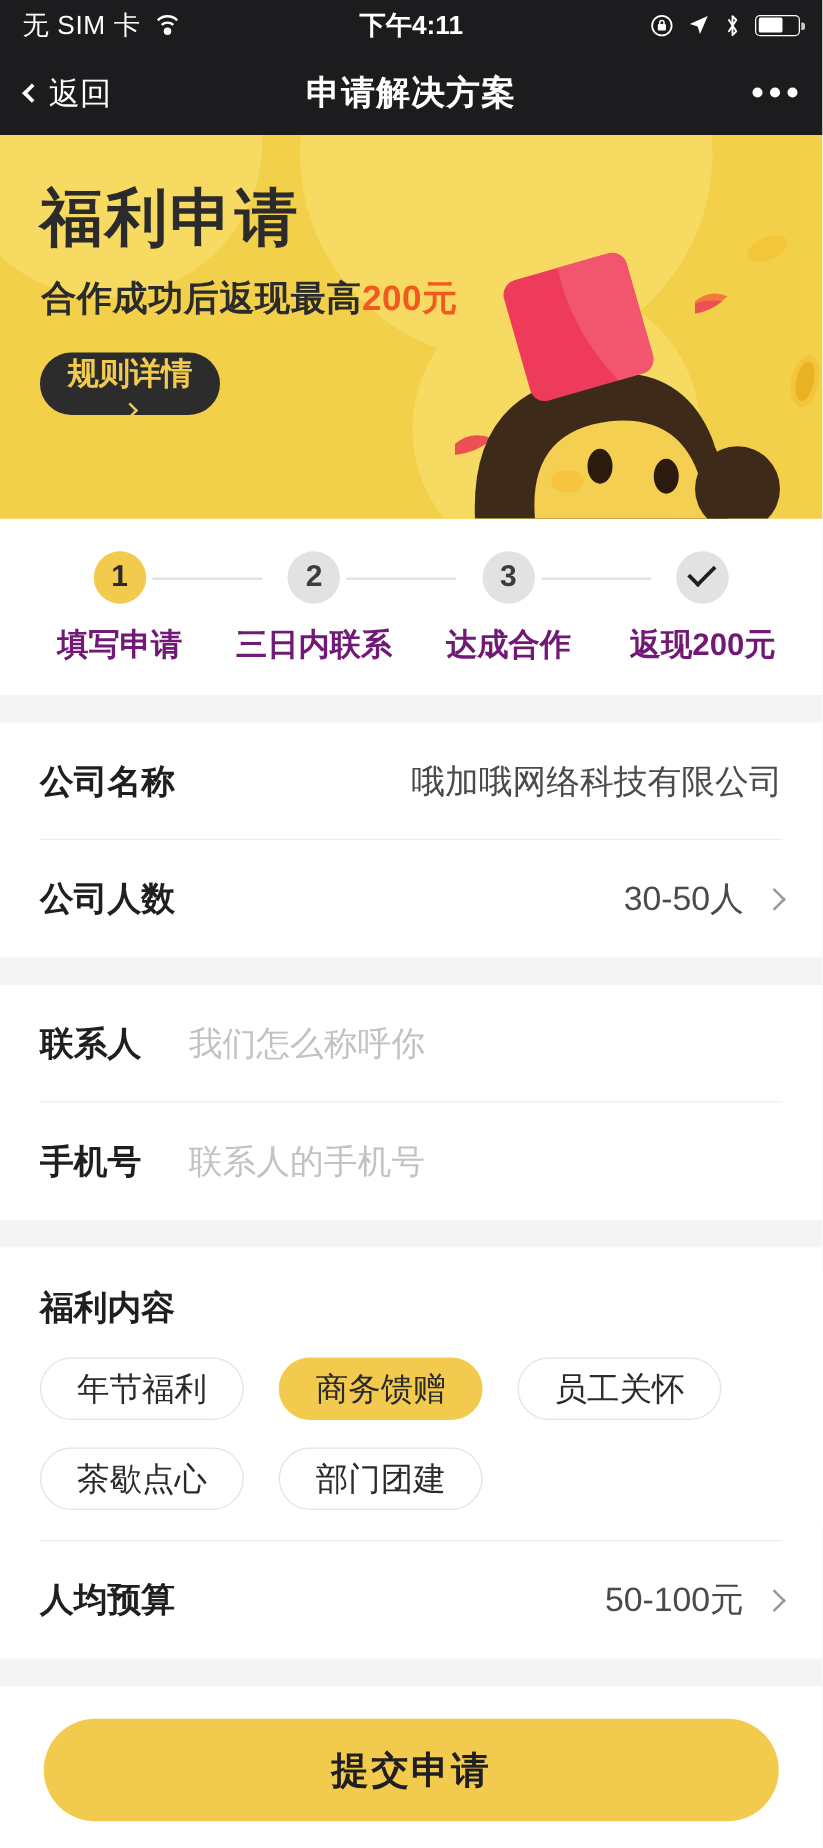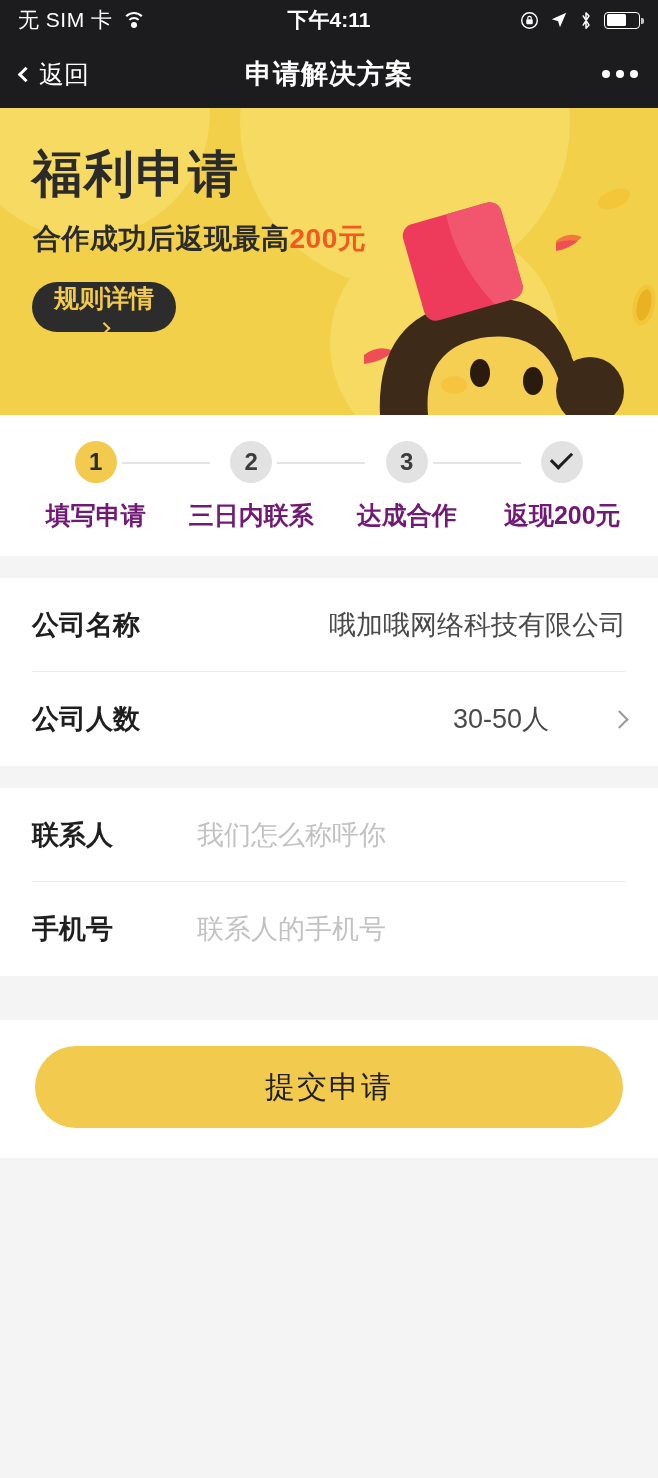--- a/index.html
+++ b/index.html
@@ -125,21 +125,20 @@
     border-left:3.4px solid #1f1f1f; border-bottom:3.4px solid #1f1f1f;
     transform:rotate(-45deg);
   }
 
   
   .gap { height:22px; background:#f4f4f4; }
   .card { background:#fff; padding:0 32px; }
   .row {
     height:94px; display:flex; align-items:center;
     border-bottom:1px solid #ededed;
-    gap:46px;
   }
   .row:last-child { border-bottom:none; }
   .row .rlabel { font-size:27px; font-weight:700; color:#1f1f1f; white-space:nowrap; }
   .row .rvalue {
     margin-left:auto; font-size:27px; color:#4a4a4a; text-align:left;
   }
   .row .rvalue.ph { color:#c2c2c2; }
   .row .rvalue.left { margin-left:38px; text-align:left; }
   .row .arrow {
     margin-left:18px; display:inline-block; width:13px; height:13px;
@@ -161,21 +160,21 @@
     font-size:26px; color:#2b2b2b; white-space:nowrap;
   }
   .tag.on { background:#f2ca4e; border-color:#f2ca4e; color:#2b2b2b; }
   .tag-divider { height:1px; background:#ededed; }
 
   
   .submit-wrap { background:#fff; padding:26px 35px 30px; }
   .submit {
     width:100%; height:82px; border:none; border-radius:41px;
     background:#f2ca4e; color:#1f1f1f;
-    font-size:30px; font-weight:400; letter-spacing:2px;
+    font-size:30px; font-weight:700; letter-spacing:2px;
     font-family:inherit; cursor:pointer;
   }
 </style>
 </head>
 <body>
 
 <div class="phone">
 
   <div class="statusbar">
     <div class="sb-left">
@@ -324,20 +323,36 @@
       <span class="rvalue ph left flexfill" style="margin-left:38px;margin-right:auto;">我们怎么称呼你</span>
     </div>
     <div class="row">
       <span class="rlabel">手机号</span>
       <span class="rvalue ph left flexfill" style="margin-left:38px;margin-right:auto;">联系人的手机号</span>
     </div>
   </div>
 
   <div class="gap"></div>
 
+  <div class="card">
+    <div class="sect-title">福利内容</div>
+    <div class="tagwrap">
+      <div class="tag">年节福利</div>
+      <div class="tag on">商务馈赠</div>
+      <div class="tag">员工关怀</div>
+      <div class="tag">茶歇点心</div>
+      <div class="tag">部门团建</div>
+    </div>
+    <div class="tag-divider"></div>
+    <div class="row" style="border-bottom:none;">
+      <span class="rlabel">人均预算</span>
+      <span class="rvalue">50-100元</span>
+      <span class="arrow"></span>
+    </div>
+  </div>
 
   <div class="gap"></div>
 
   <div class="submit-wrap">
     <button class="submit">提交申请</button>
   </div>
 
 </div>
 
 </body></html>

